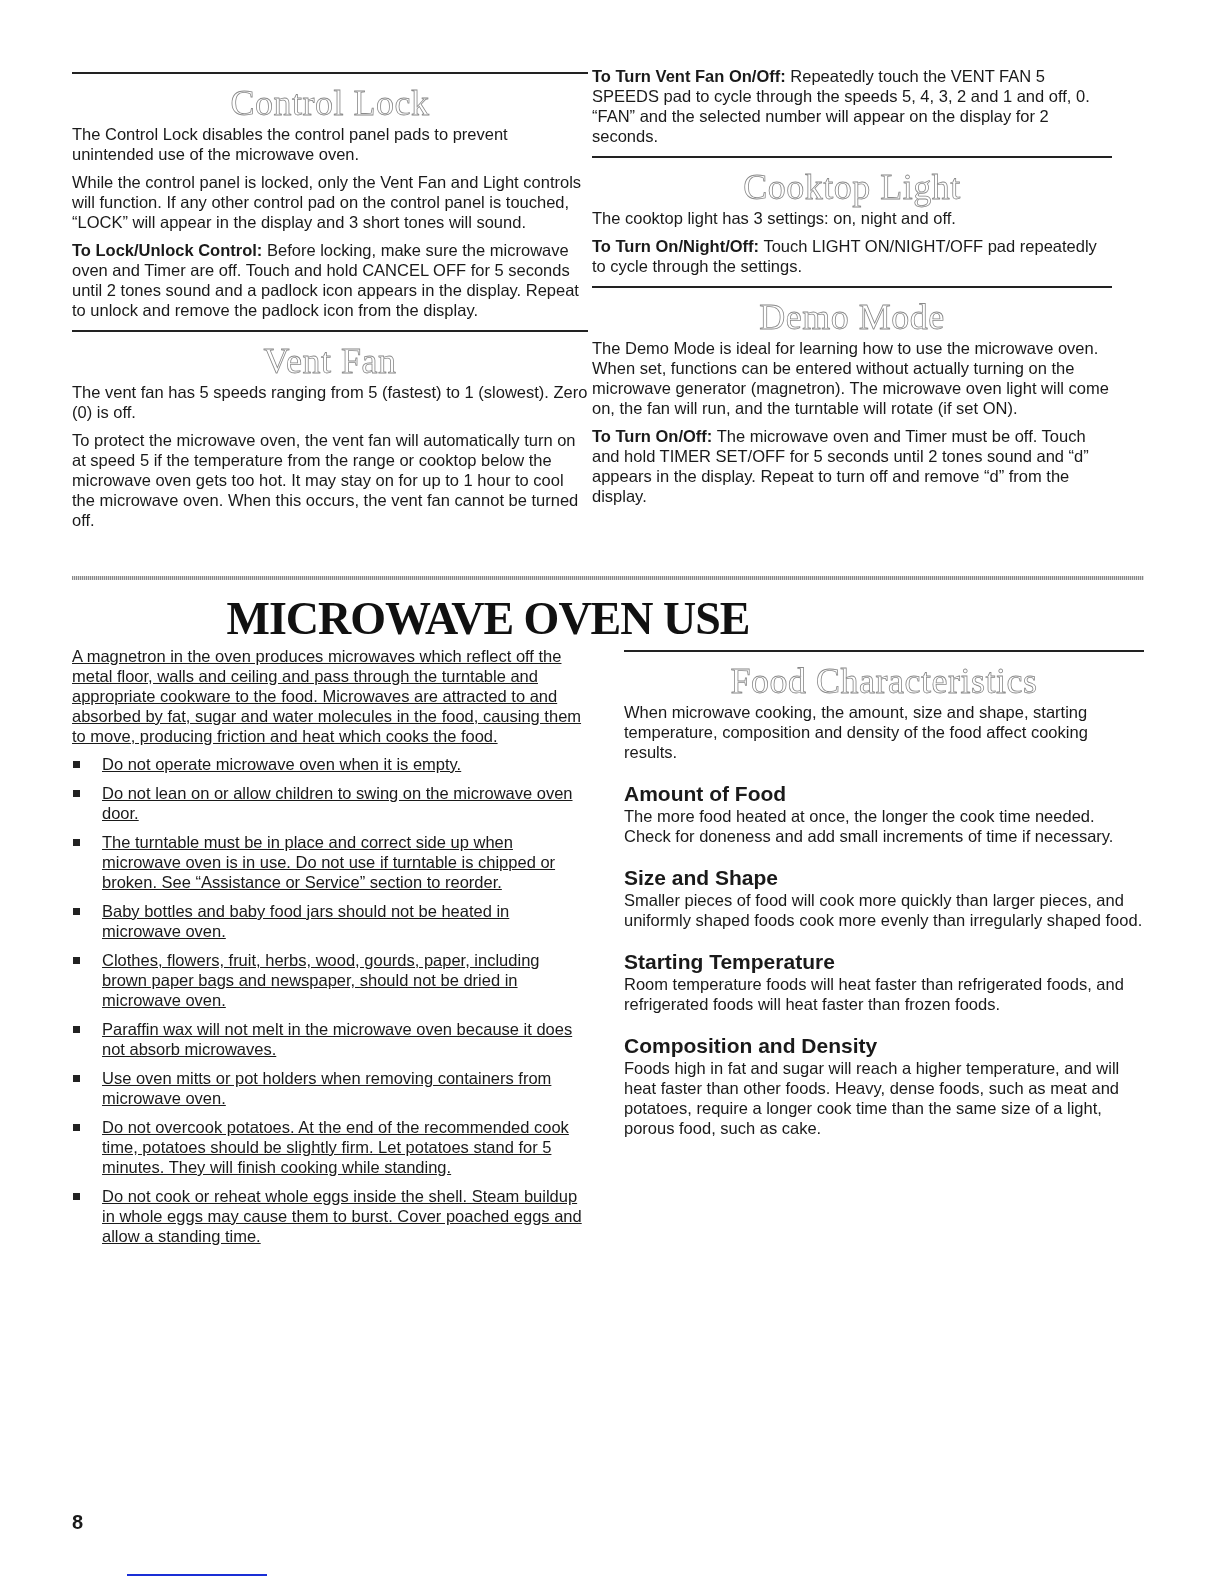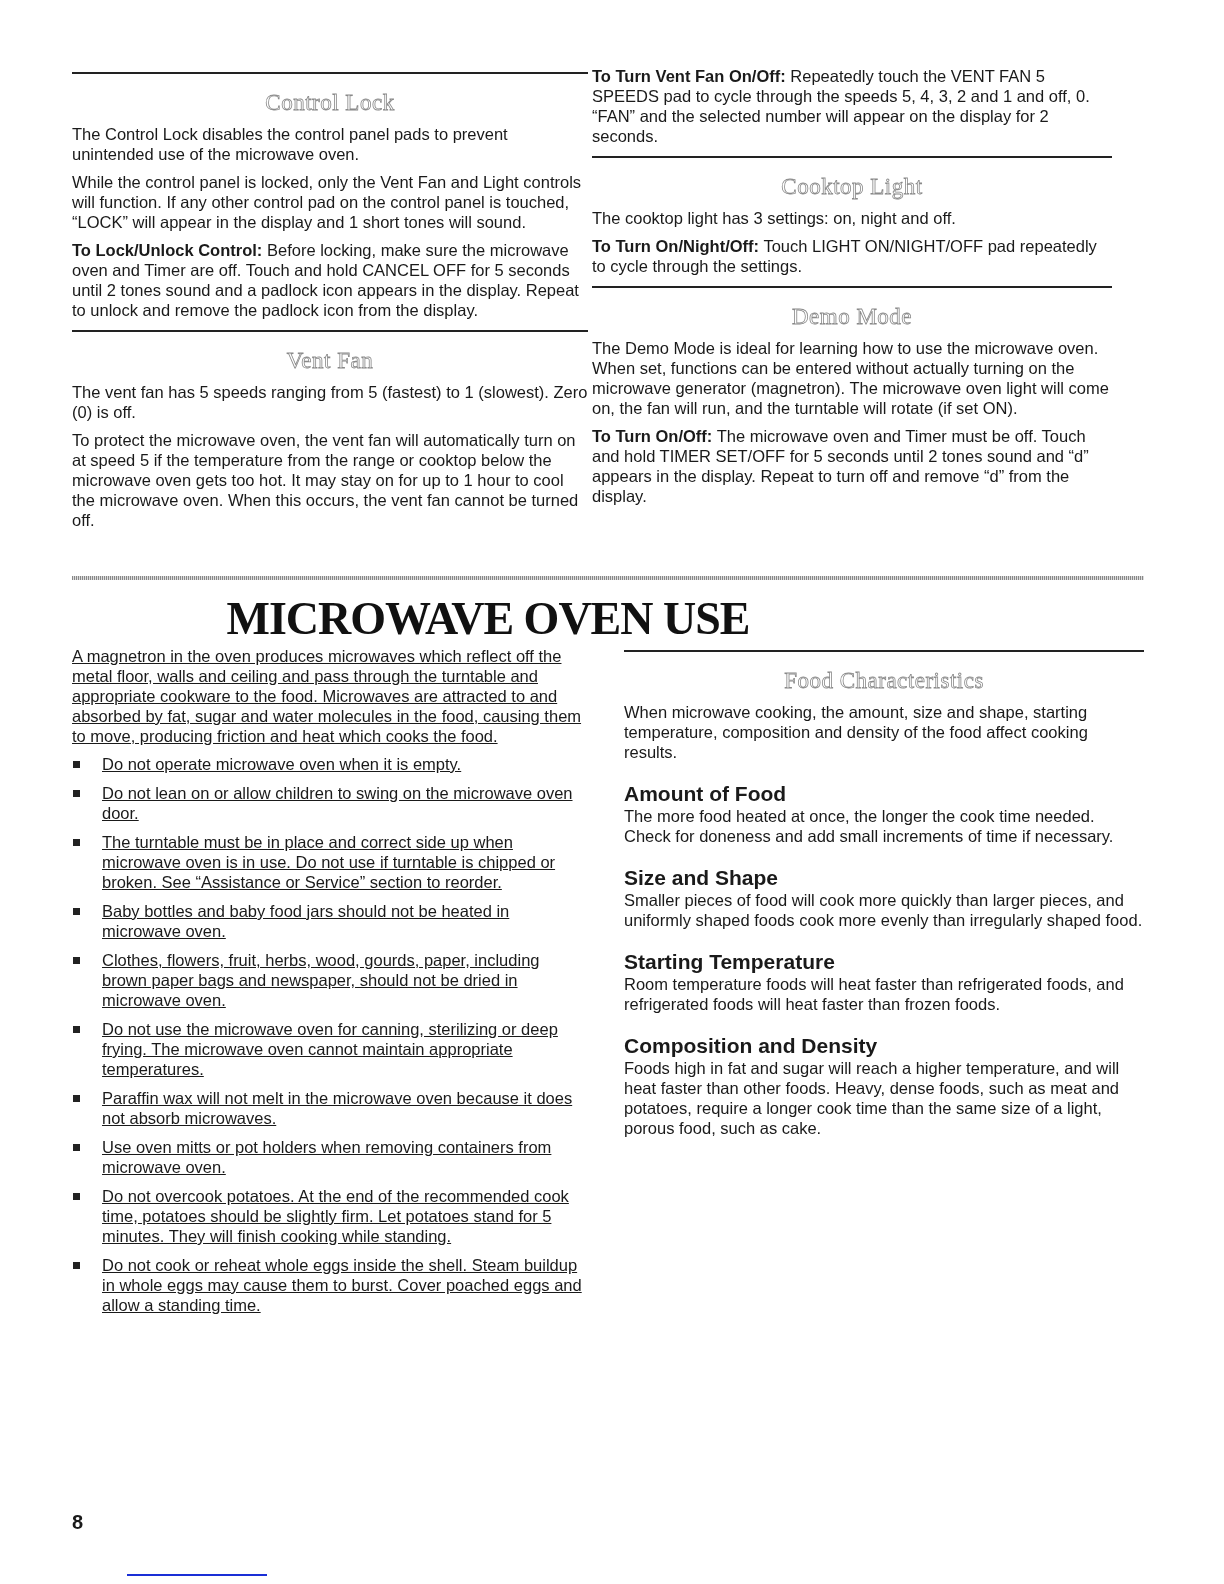--- a/index.html
+++ b/index.html
@@ -1,20 +1,20 @@
 <!DOCTYPE html>
 <html><head>
 <meta charset="utf-8">
 <style>
   html, body { margin:0; padding:0; background:#fff; }
   body { width:1224px; height:1584px; position:relative; overflow:hidden;
          font-family:"Liberation Sans", sans-serif; color:#1a1a1a; font-size:16.5px; line-height:20px; }
   .col { position:absolute; }
   .rule { border-top:2px solid #222; height:0; }
-  .stitle { font-family:"Liberation Serif", serif; font-size:23px; text-align:center;
+  .stitle { font-family:"Liberation Serif", serif; font-size:36px; text-align:center;
             color:#fff; -webkit-text-stroke:0.8px #8a8a8a; letter-spacing:0.5px; line-height:34px; margin:12px 0 4px; }
   p { margin:0 0 8px 0; }
   b { font-weight:bold; }
   .sub { font-weight:bold; font-size:21px; margin:22px 0 2px; }
   .hatch { position:absolute; left:72px; width:1072px; top:576px; height:4px;
            background:repeating-linear-gradient(90deg,#888 0 1px,#ddd 1px 2px); }
   .big { position:absolute; left:0; width:976px; top:594px; text-align:center;
          font-family:"Liberation Serif", serif; font-weight:bold; font-size:46px; letter-spacing:-1px; line-height:50px; color:#111; }
   ul { list-style:none; margin:8px 0 0; padding:0; }
   li { position:relative; padding-left:30px; margin-bottom:9px; }
@@ -22,21 +22,21 @@
   .pnum { position:absolute; left:72px; top:1512px; font-weight:bold; font-size:20px; }
   .blue { position:absolute; left:127px; top:1574px; width:140px; height:2px; background:#1a2fd6; }
 </style>
 </head>
 <body>
 
 <div class="col" style="left:72px; top:72px; width:516px;">
   <div class="rule"></div>
   <div class="stitle">Control Lock</div>
   <p>The Control Lock disables the control panel pads to prevent unintended use of the microwave oven.</p>
-  <p>While the control panel is locked, only the Vent Fan and Light controls will function. If any other control pad on the control panel is touched, “LOCK” will appear in the display and 1 short tones will sound.</p>
+  <p>While the control panel is locked, only the Vent Fan and Light controls will function. If any other control pad on the control panel is touched, “LOCK” will appear in the display and 3 short tones will sound.</p>
   <p><b>To Lock/Unlock Control:</b><span> Before locking, make sure the microwave oven and Timer are off. Touch and hold CANCEL OFF for 5 seconds until 2 tones sound and a padlock icon appears in the display. Repeat to unlock and remove the padlock icon from the display.</span></p>
   <div class="rule" style="margin-top:10px;"></div>
   <div class="stitle">Vent Fan</div>
   <p>The vent fan has 5 speeds ranging from 5 (fastest) to 1 (slowest). Zero (0) is off.</p>
   <p>To protect the microwave oven, the vent fan will automatically turn on at speed 5 if the temperature from the range or cooktop below the microwave oven gets too hot. It may stay on for up to 1 hour to cool the microwave oven. When this occurs, the vent fan cannot be turned off.</p>
 </div>
 
 <div class="col" style="left:592px; top:66px; width:520px;">
   <p><b>To Turn Vent Fan On/Off:</b><span> Repeatedly touch the VENT FAN 5 SPEEDS pad to cycle through the speeds 5, 4, 3, 2 and 1 and off, 0. “FAN” and the selected number will appear on the display for 2 seconds.</span></p>
   <div class="rule" style="margin-top:10px;"></div>
@@ -53,21 +53,21 @@
 <div class="big">MICROWAVE OVEN USE</div>
 
 <div class="col" style="left:72px; top:646px; width:516px;text-decoration:underline;">
   <p>A magnetron in the oven produces microwaves which reflect off the metal floor, walls and ceiling and pass through the turntable and appropriate cookware to the food. Microwaves are attracted to and absorbed by fat, sugar and water molecules in the food, causing them to move, producing friction and heat which cooks the food.</p>
   <ul>
     <li><span class="bul"></span><span>Do not operate microwave oven when it is empty.</span></li>
     <li><span class="bul"></span><span>Do not lean on or allow children to swing on the microwave oven door.</span></li>
     <li><span class="bul"></span><span>The turntable must be in place and correct side up when microwave oven is in use. Do not use if turntable is chipped or broken. See “Assistance or Service” section to reorder.</span></li>
     <li><span class="bul"></span><span>Baby bottles and baby food jars should not be heated in microwave oven.</span></li>
     <li><span class="bul"></span><span>Clothes, flowers, fruit, herbs, wood, gourds, paper, including brown paper bags and newspaper, should not be dried in microwave oven.</span></li>
-    <li><span class="bul"></span><span>Do not use the microwave oven for canning, sterilizing or deep frying. The microwave oven cannot maintain appropriate temperatures.</span></li>
+    <li><span class="bul"></span></li>
     <li><span class="bul"></span><span>Paraffin wax will not melt in the microwave oven because it does not absorb microwaves.</span></li>
     <li><span class="bul"></span><span>Use oven mitts or pot holders when removing containers from microwave oven.</span></li>
     <li><span class="bul"></span><span>Do not overcook potatoes. At the end of the recommended cook time, potatoes should be slightly firm. Let potatoes stand for 5 minutes. They will finish cooking while standing.</span></li>
     <li><span class="bul"></span><span>Do not cook or reheat whole eggs inside the shell. Steam buildup in whole eggs may cause them to burst. Cover poached eggs and allow a standing time.</span></li>
   </ul>
 </div>
 
 <div class="col" style="left:624px; top:650px; width:520px;">
   <div class="rule"></div>
   <div class="stitle">Food Characteristics</div>

